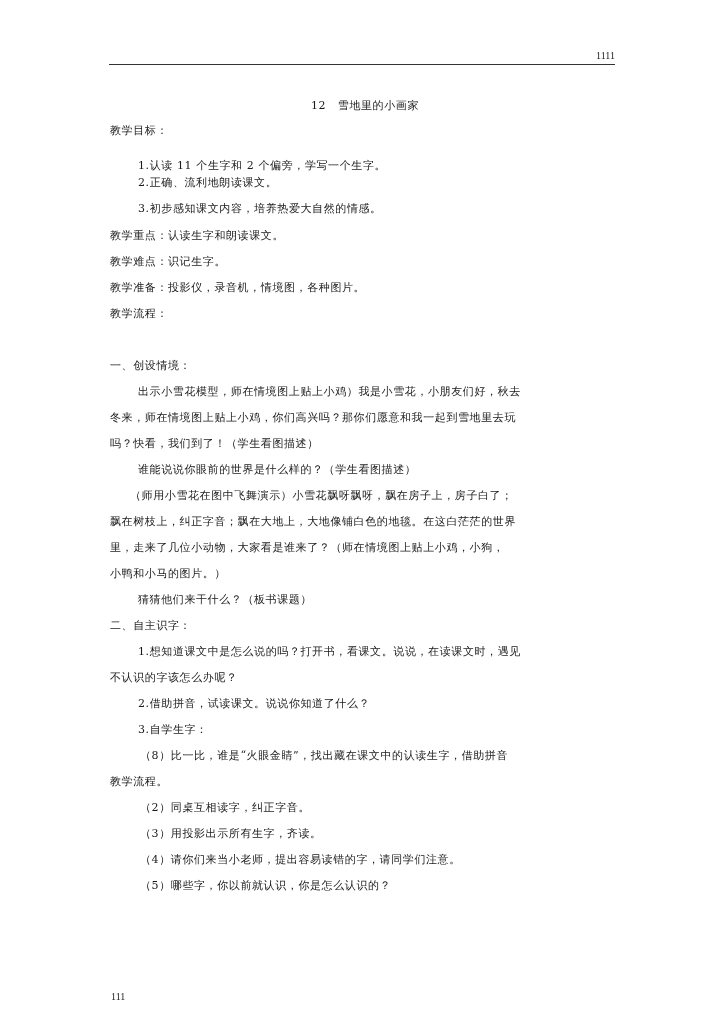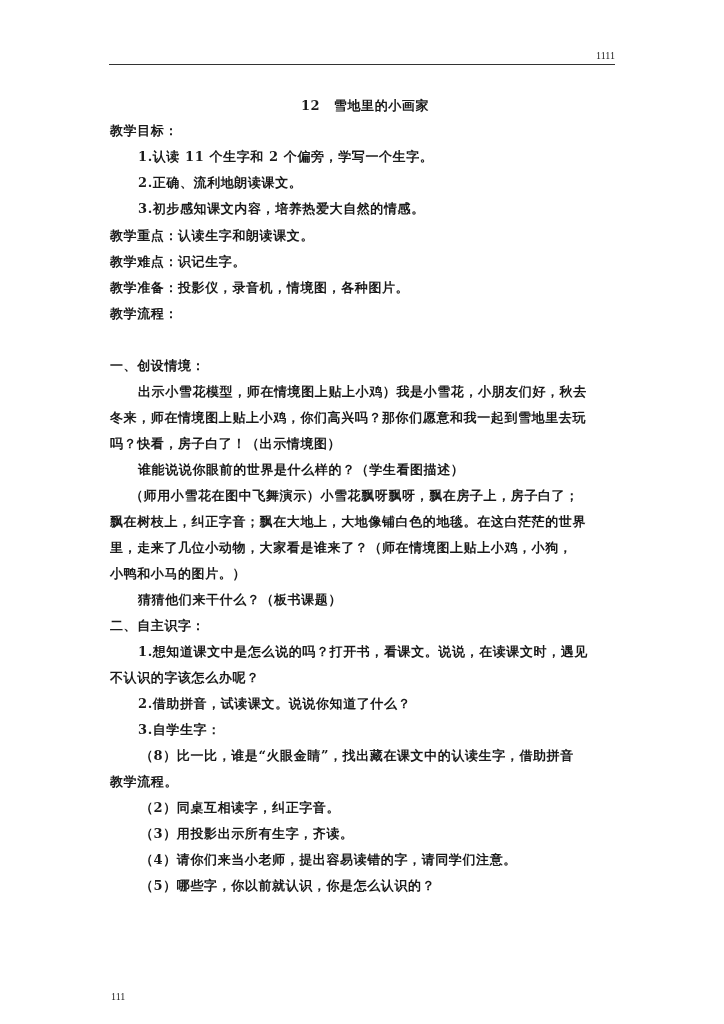--- a/index.html
+++ b/index.html
@@ -4,46 +4,46 @@
 <style>
   html, body { margin: 0; padding: 0; background: #ffffff; }
   body { width: 724px; height: 1024px; position: relative; overflow: hidden;
          font-family: "DejaVu Serif", "Liberation Serif", serif; color: #1a1a1a; }
   .header-num { position: absolute; top: 50px; right: 109px; font-size: 10px;
                 font-family: "Liberation Serif", serif; color: #222; }
   .header-rule { position: absolute; top: 64px; left: 109px; width: 506px; height: 1px; background: #333; }
   .footer-num { position: absolute; top: 951px; left: 111px; font-size: 10px;
                 font-family: "Liberation Serif", serif; color: #222; margin-top: 40px; }
   .doc { position: absolute; left: 110px; top: 0; width: 510px; }
-  .line { position: absolute; left: 0; white-space: nowrap; font-size: 13px; line-height: 16px; letter-spacing: 0.6px; font-weight: bold; }
+  .line { position: absolute; left: 0; white-space: nowrap; font-size: 11px; line-height: 16px; letter-spacing: 0.6px; }
   .title { left: 0; width: 510px; text-align: center; }
   .ind1 { left: 28px; }
   .ind2 { left: 30px; }
 </style>
 </head>
 <body>
 
 <div class="header-num">1111</div>
 <div class="header-rule"></div>
 
 <div class="doc">
   <div class="line title" style="top:98px">12　雪地里的小画家</div>
   <div class="line" style="top:123px">教学目标：</div>
-  <div class="line ind1" style="top:149px">1.认读 11 个生字和 2 个偏旁，学写一个生字。</div>
+  <div class="line ind1" style="top:158px">1.认读 11 个生字和 2 个偏旁，学写一个生字。</div>
   <div class="line ind1" style="top:175px">2.正确、流利地朗读课文。</div>
   <div class="line ind1" style="top:201px">3.初步感知课文内容，培养热爱大自然的情感。</div>
   <div class="line" style="top:228px">教学重点：认读生字和朗读课文。</div>
   <div class="line" style="top:254px">教学难点：识记生字。</div>
   <div class="line" style="top:280px">教学准备：投影仪，录音机，情境图，各种图片。</div>
   <div class="line" style="top:306px">教学流程：</div>
 
   <div class="line" style="top:358px">一、创设情境：</div>
   <div class="line ind1" style="top:384px">出示小雪花模型，师在情境图上贴上小鸡）我是小雪花，小朋友们好，秋去</div>
   <div class="line" style="top:410px">冬来，师在情境图上贴上小鸡，你们高兴吗？那你们愿意和我一起到雪地里去玩</div>
-  <div class="line" style="top:436px">吗？快看，房子白了！（出示情境图）</div>
+  <div class="line" style="top:436px">吗？快看，我们到了！（学生看图描述）</div>
   <div class="line ind1" style="top:462px">谁能说说你眼前的世界是什么样的？（学生看图描述）</div>
   <div class="line" style="top:488px; left:20px">（师用小雪花在图中飞舞演示）小雪花飘呀飘呀，飘在房子上，房子白了；</div>
   <div class="line" style="top:514px">飘在树枝上，纠正字音；飘在大地上，大地像铺白色的地毯。在这白茫茫的世界</div>
   <div class="line" style="top:540px">里，走来了几位小动物，大家看是谁来了？（师在情境图上贴上小鸡，小狗，</div>
   <div class="line" style="top:566px">小鸭和小马的图片。）</div>
   <div class="line ind1" style="top:592px">猜猜他们来干什么？（板书课题）</div>
 
   <div class="line" style="top:618px">二、自主识字：</div>
   <div class="line ind1" style="top:644px">1.想知道课文中是怎么说的吗？打开书，看课文。说说，在读课文时，遇见</div>
   <div class="line" style="top:670px">不认识的字该怎么办呢？</div>

